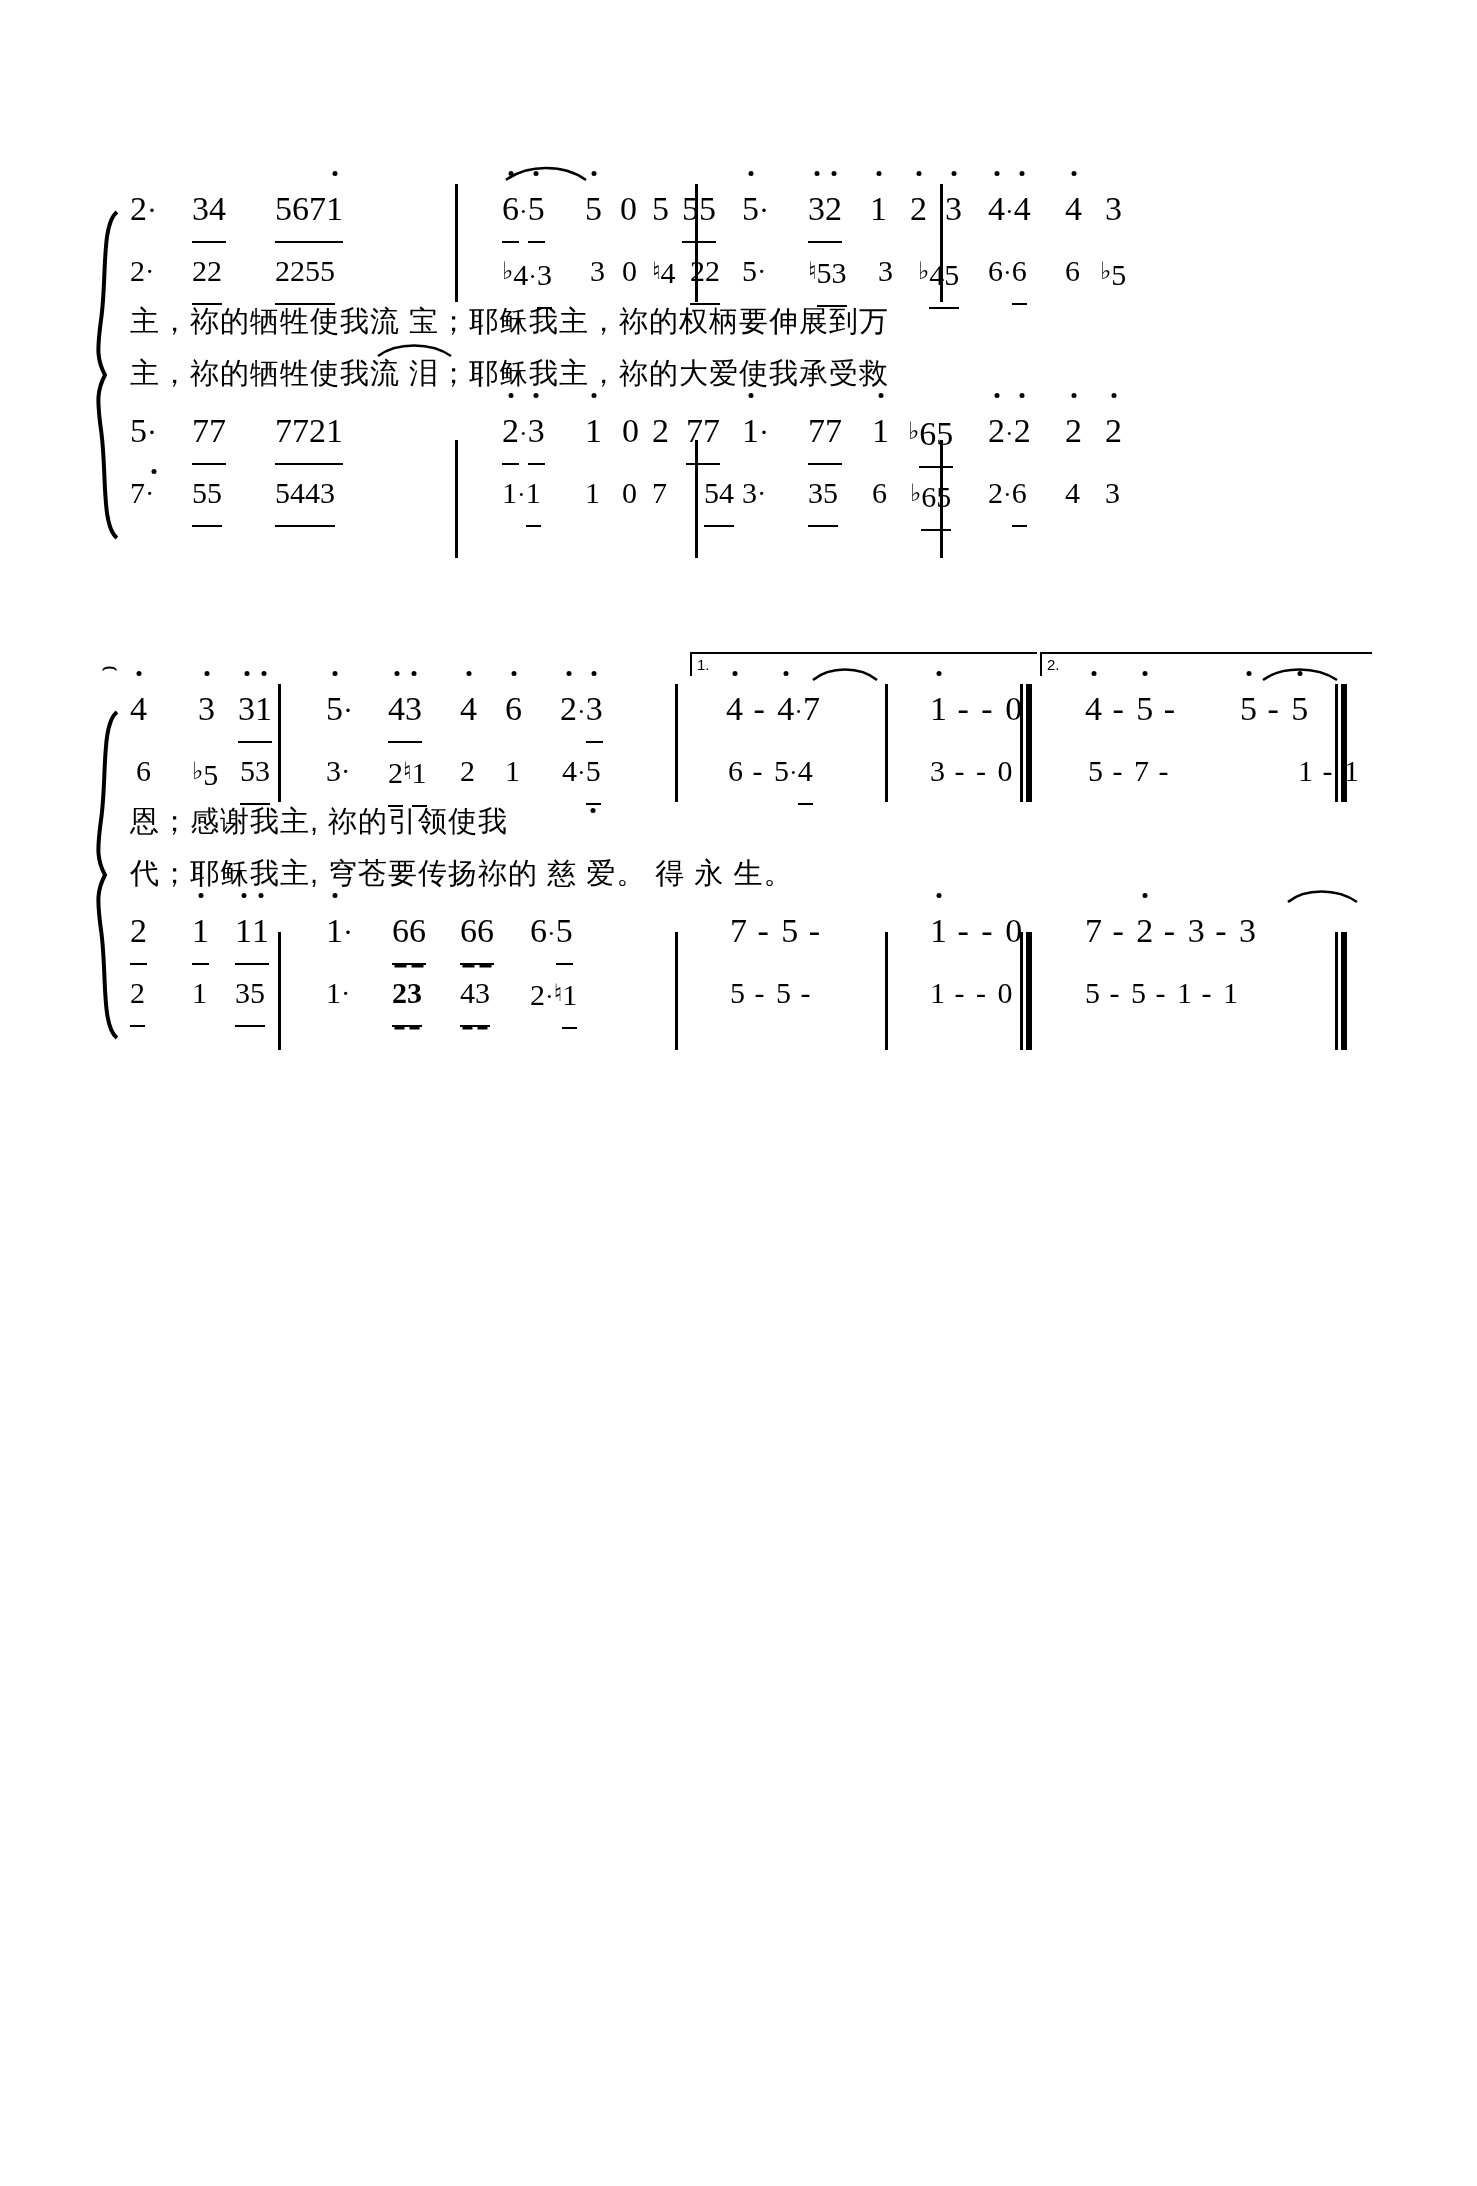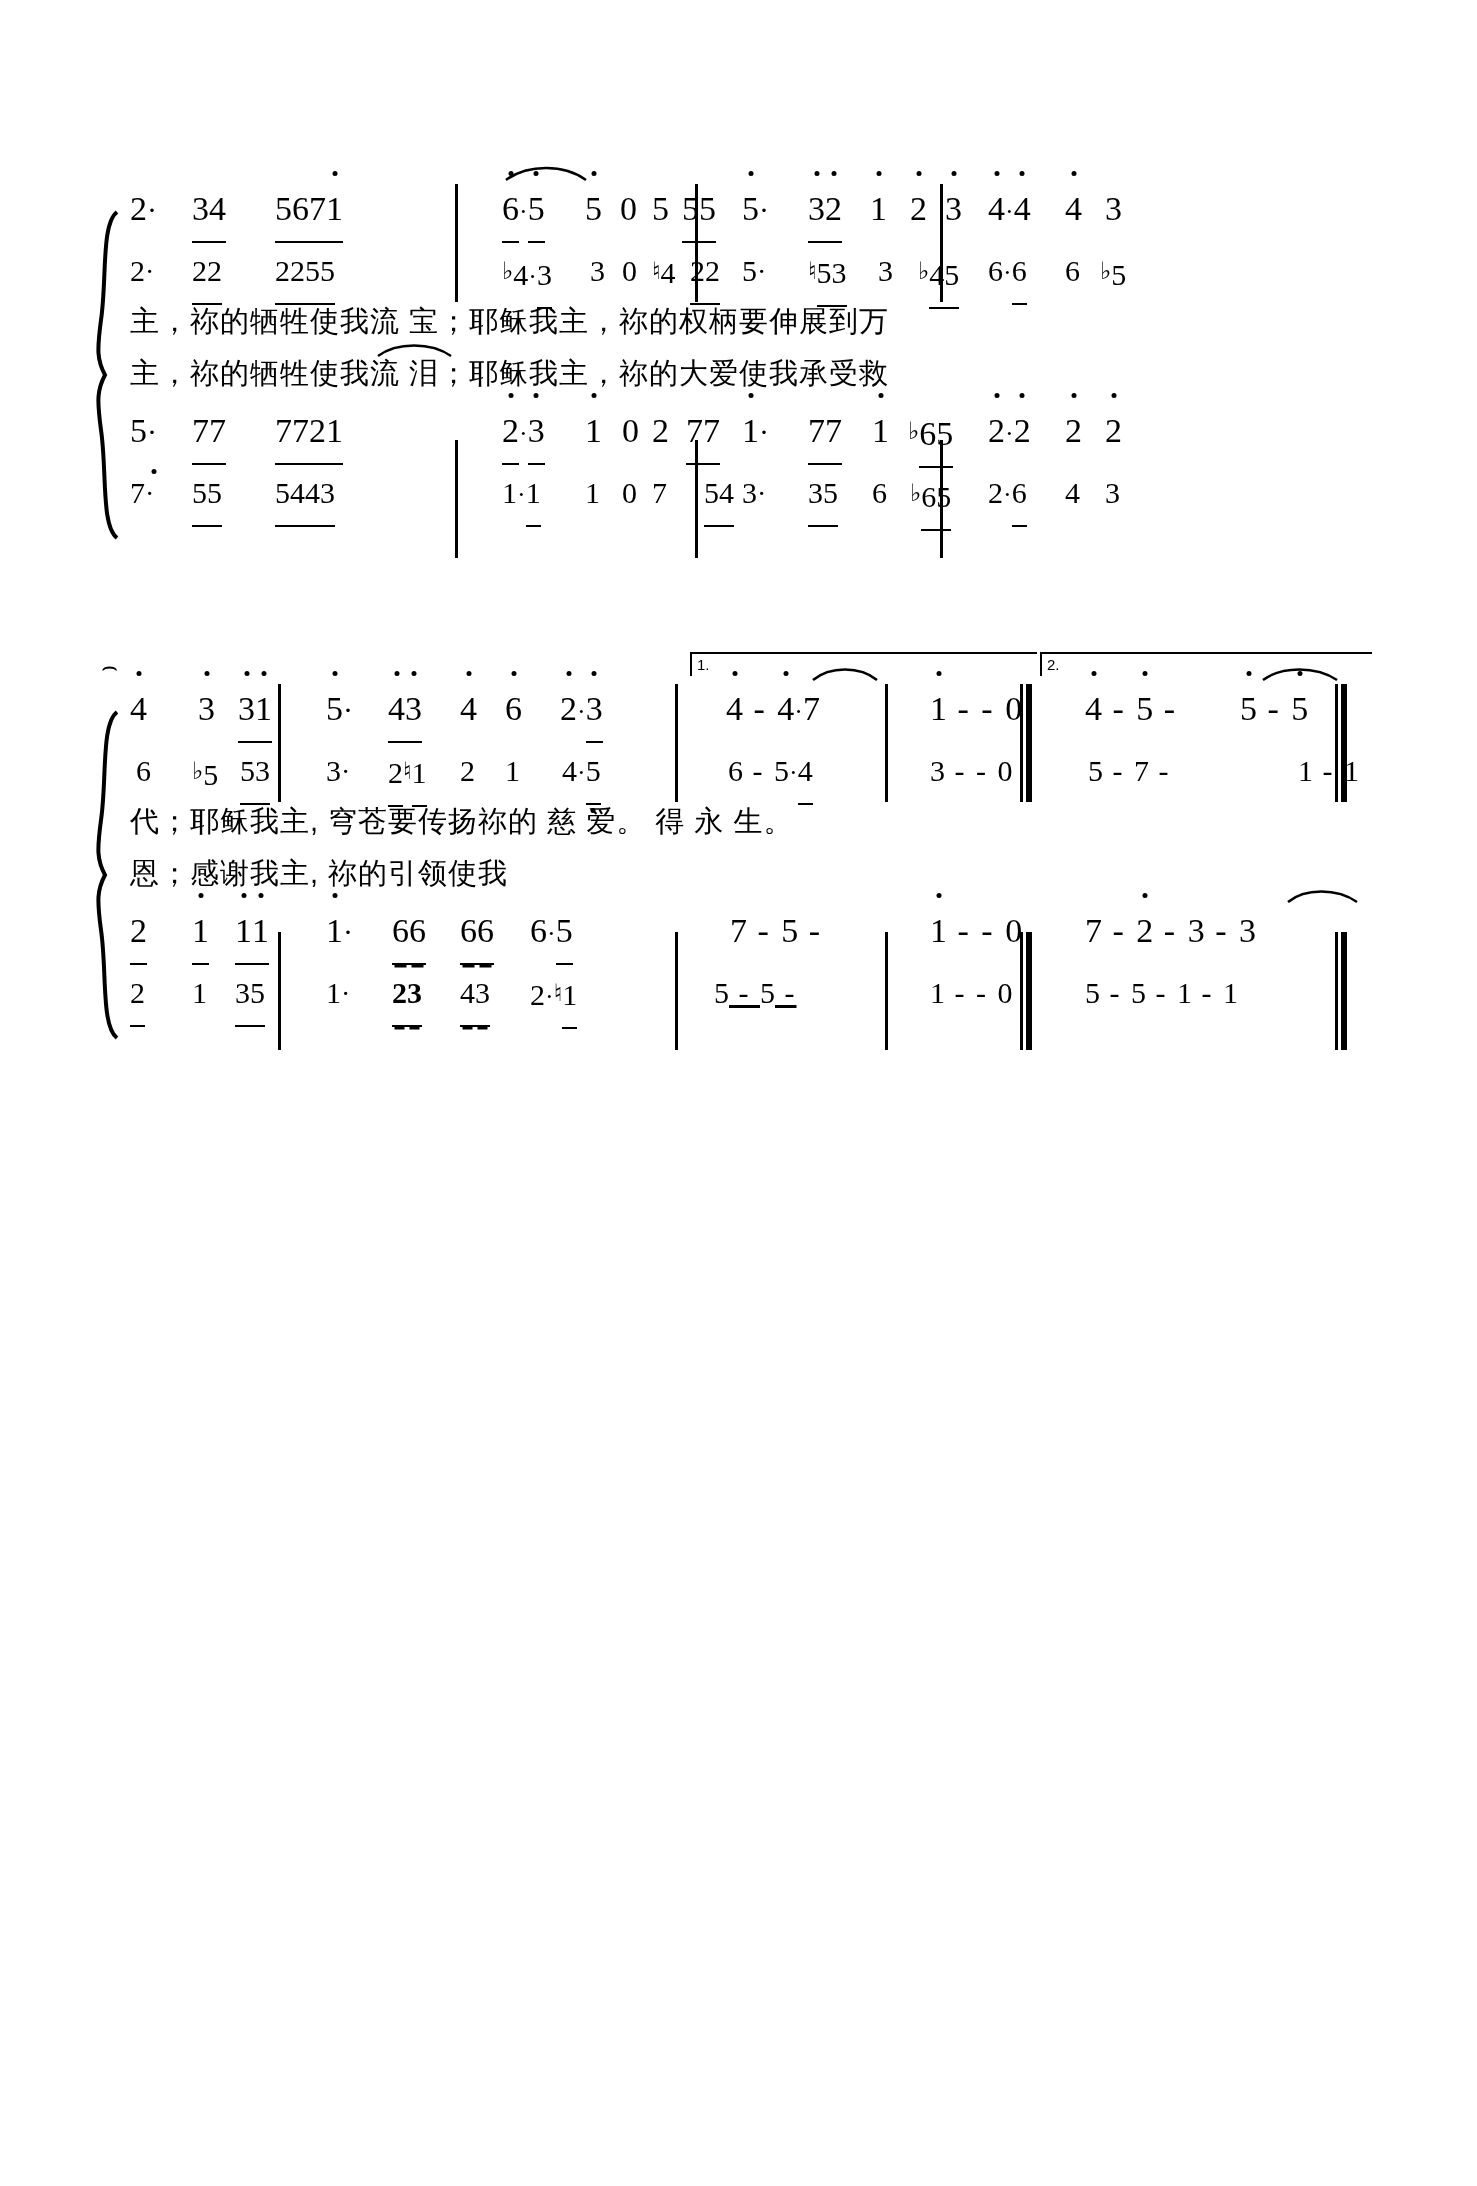--- a/index.html
+++ b/index.html
@@ -358,26 +358,26 @@
         <div class="cell" style="left:432px;"><span class="n">4</span><span style="font-size:26px;">·</span><span class="n u1 dot-dn">5</span></div>
         <div class="cell" style="left:598px;"><span class="n">6</span><span class="tie-dash"> - </span><span class="n">5</span><span style="font-size:26px;">·</span><span class="n u1">4</span></div>
         <div class="cell" style="left:800px;"><span class="n">3</span><span class="tie-dash"> - - </span><span class="n">0</span></div>
         <div class="cell" style="left:958px;"><span class="n">5</span><span class="tie-dash"> - </span><span class="n">7</span><span class="tie-dash"> - </span></div>
         <div class="cell" style="left:1120px;margin-left:48px;"><span class="n">1</span><span class="tie-dash"> - </span><span class="n">1</span></div>
       </div>
     </div>
 
     <div class="lyric">
       <div class="row">
+        <div class="cell" style="left:0px;">恩；感谢我主, 祢的引领使我</div>
+      </div>
+    </div>
+    <div class="lyric">
+      <div class="row">
         <div class="cell" style="left:0px;">代；耶稣我主, 穹苍要传扬祢的  慈  爱。    得 永 生。</div>
-      </div>
-    </div>
-    <div class="lyric">
-      <div class="row">
-        <div class="cell" style="left:0px;">恩；感谢我主, 祢的引领使我</div>
       </div>
     </div>
 
     <div class="bar" style="left:183px; top:252px; height:118px;"></div>
     <div class="bar" style="left:580px; top:252px; height:118px;"></div>
     <div class="bar" style="left:790px; top:252px; height:118px;"></div>
     <div class="endbar" style="left:925px; top:252px; height:118px;">
       <i class="thin"></i>
         <i class="thick"></i>
     </div>
@@ -408,20 +408,20 @@
 
     <div class="voice small" style="height:56px;">
       <div class="row">
         <div class="cell" style="left:0px;"><span class="n u1">2</span></div>
         <div class="cell" style="left:62px;"><span class="n">1</span></div>
         <div class="cell" style="left:105px;"><span class="n u1">3</span><span class="n u1">5</span></div>
         <div class="cell" style="left:196px;"><span class="n">1</span><span style="font-size:28px;">·</span></div>
         <div class="cell" style="left:262px;font-weight:bold;"><span class="n u2">2</span><span class="n u2">3</span></div>
         <div class="cell" style="left:330px;"><span class="n u2">4</span><span class="n u2">3</span></div>
         <div class="cell" style="left:400px;"><span class="n">2</span><span style="font-size:26px;">·</span><span class="nat">♮</span><span class="n u1">1</span></div>
-        <div class="cell" style="left:584px;text-decoration:underline;"><span class="n">5</span><span class="tie-dash"> - </span><span class="n">5</span><span class="tie-dash"> - </span></div>
+        <div class="cell" style="left:600px;"><span class="n">5</span><span class="tie-dash"> - </span><span class="n">5</span><span class="tie-dash"> - </span></div>
         <div class="cell" style="left:800px;"><span class="n">1</span><span class="tie-dash"> - - </span><span class="n">0</span></div>
         <div class="cell" style="left:955px;"><span class="n">5</span><span class="tie-dash"> - </span><span class="n">5</span><span class="tie-dash"> - </span><span class="n">1</span><span class="tie-dash"> - </span><span class="n">1</span></div>
       </div>
     </div>
   </div>
 
 </div>
 
 </body></html>

